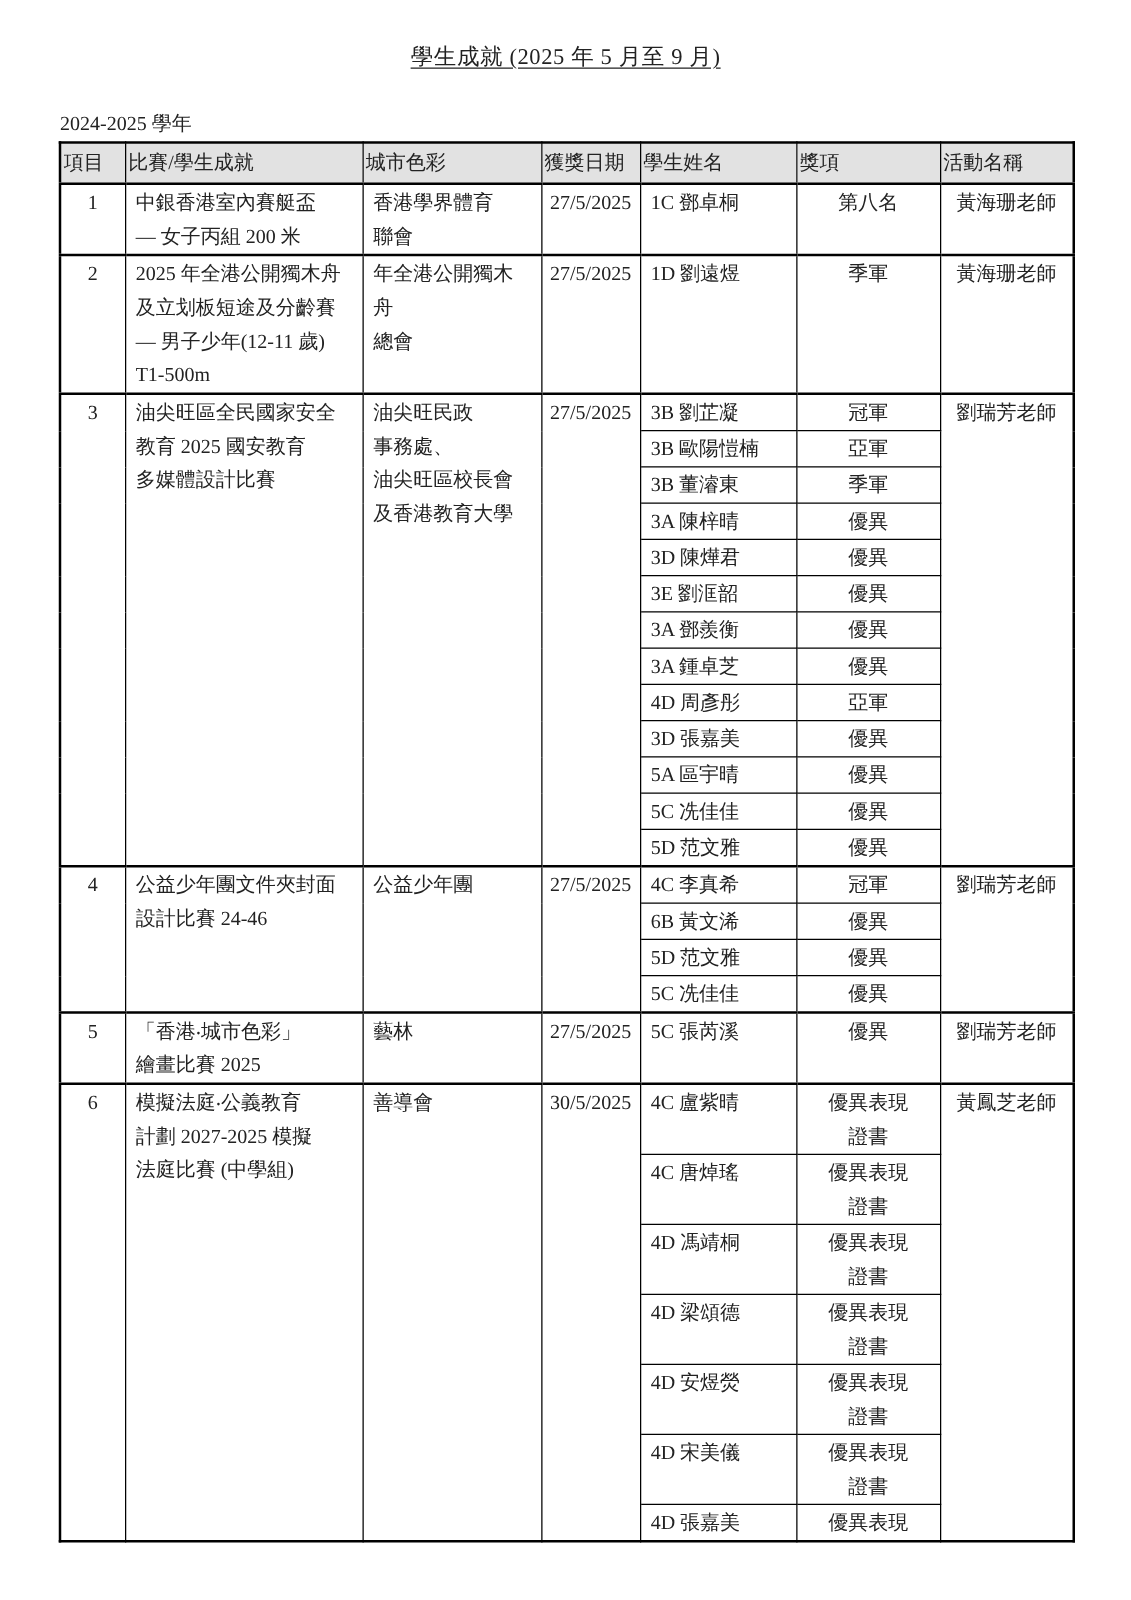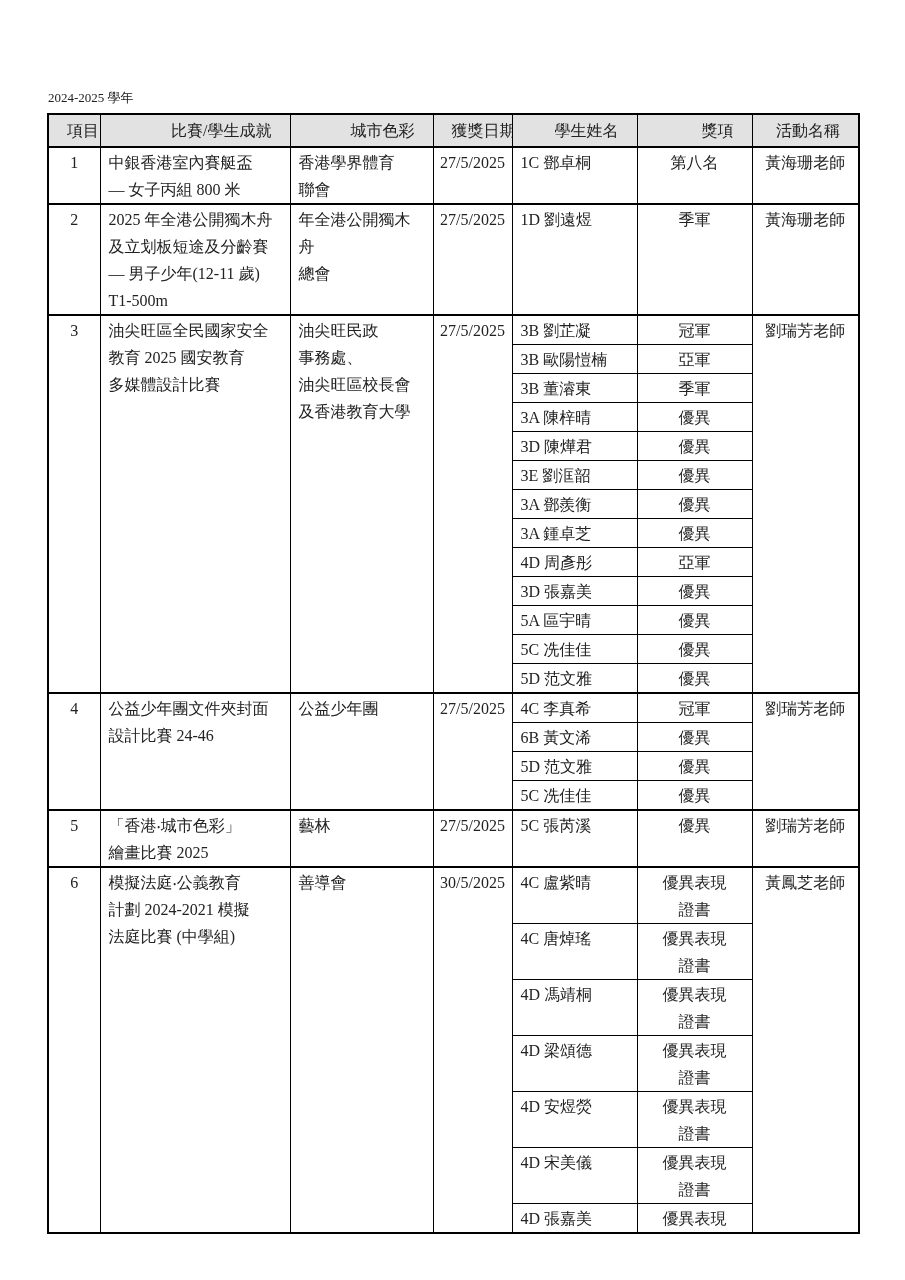--- a/index.html
+++ b/index.html
@@ -13,54 +13,55 @@
     overflow:hidden;
   }
   .title{
     position:absolute;top:33px;left:0;width:100%;
     text-align:center;font-size:18px;
     text-decoration:underline;text-underline-offset:3px;
     letter-spacing:0.5px;
   }
   .school-year{
     position:absolute;top:89px;left:48px;
-    font-size:13px;
+    font-size:16px;
   }
   table.results{
     position:absolute;top:113px;left:47px;
     width:811px;
     border-collapse:collapse;table-layout:fixed;
     font-size:16px;
     border:2px solid #000;
   }
   th,td{
     border:1px solid #000;
     vertical-align:top;
     white-space:pre-line;
     line-height:27px;
     padding:0 8px;
     overflow:hidden;
   }
   th{
     background:#E2E2E2;
     font-weight:normal;
-    text-align:right;
+    text-align:left;
     height:31px;line-height:31px;
-    padding:0 18px;
+    padding:0 2px;
     white-space:nowrap;
   }
   td{padding-top:1px;}
   td.c{text-align:center;padding-left:2px;padding-right:2px;}
   tr.main-row td{border-top:2px solid #000;}
 </style>
 </head>
 <body>
 
 <div class="page">
 
+  <div class="title">學生成就 (2025 年 5 月至 9 月)</div>
 
   <div class="school-year">2024-2025 學年</div>
 
   <table class="results">
     <colgroup>
       <col style="width:52px">
       <col style="width:190px">
       <col style="width:143px">
       <col style="width:79px">
       <col style="width:125px">
@@ -75,21 +76,21 @@
         <th>獲獎日期</th>
         <th>學生姓名</th>
         <th>獎項</th>
         <th>活動名稱</th>
       </tr>
     </thead>
     <tbody id="table-body">
         <tr class="main-row">
           <td class="c">1</td>
           <td>中銀香港室內賽艇盃
-— 女子丙組 800 米</td>
+— 女子丙組 200 米</td>
           <td>香港學界體育
 聯會</td>
           <td class="c">27/5/2025</td>
           <td>1C 鄧卓桐</td>
           <td class="c">第八名</td>
           <td class="c">黃海珊老師</td>
         </tr>
         <tr class="main-row">
           <td class="c">2</td>
           <td>2025 年全港公開獨木舟
@@ -193,21 +194,21 @@
 繪畫比賽 2025</td>
           <td>藝林</td>
           <td class="c">27/5/2025</td>
           <td>5C 張芮溪</td>
           <td class="c">優異</td>
           <td class="c">劉瑞芳老師</td>
         </tr>
         <tr class="main-row">
           <td rowspan="7" class="c">6</td>
           <td rowspan="7">模擬法庭‧公義教育
-計劃 2024-2021 模擬
+計劃 2027-2025 模擬
 法庭比賽 (中學組)</td>
           <td rowspan="7">善導會</td>
           <td rowspan="7" class="c">30/5/2025</td>
           <td>4C 盧紫晴</td>
           <td class="c">優異表現
 證書</td>
           <td rowspan="7" class="c">黃鳳芝老師</td>
         </tr>
         <tr>
           <td>4C 唐焯瑤</td>

